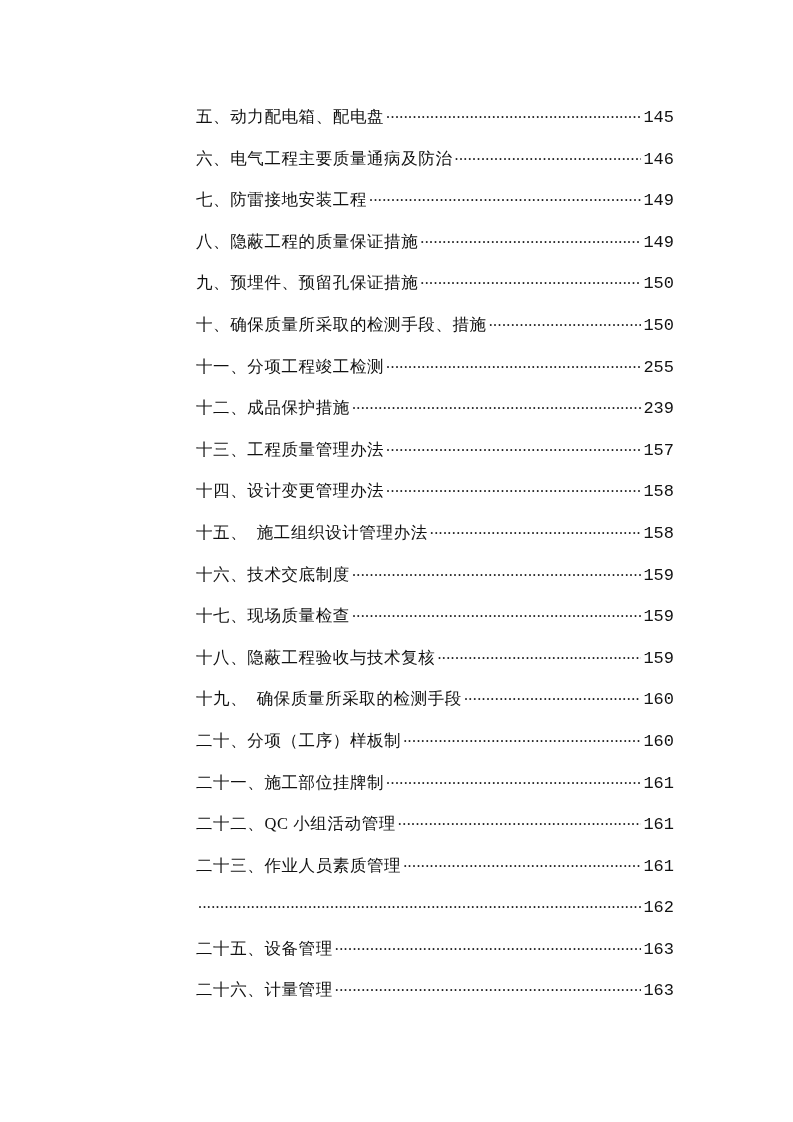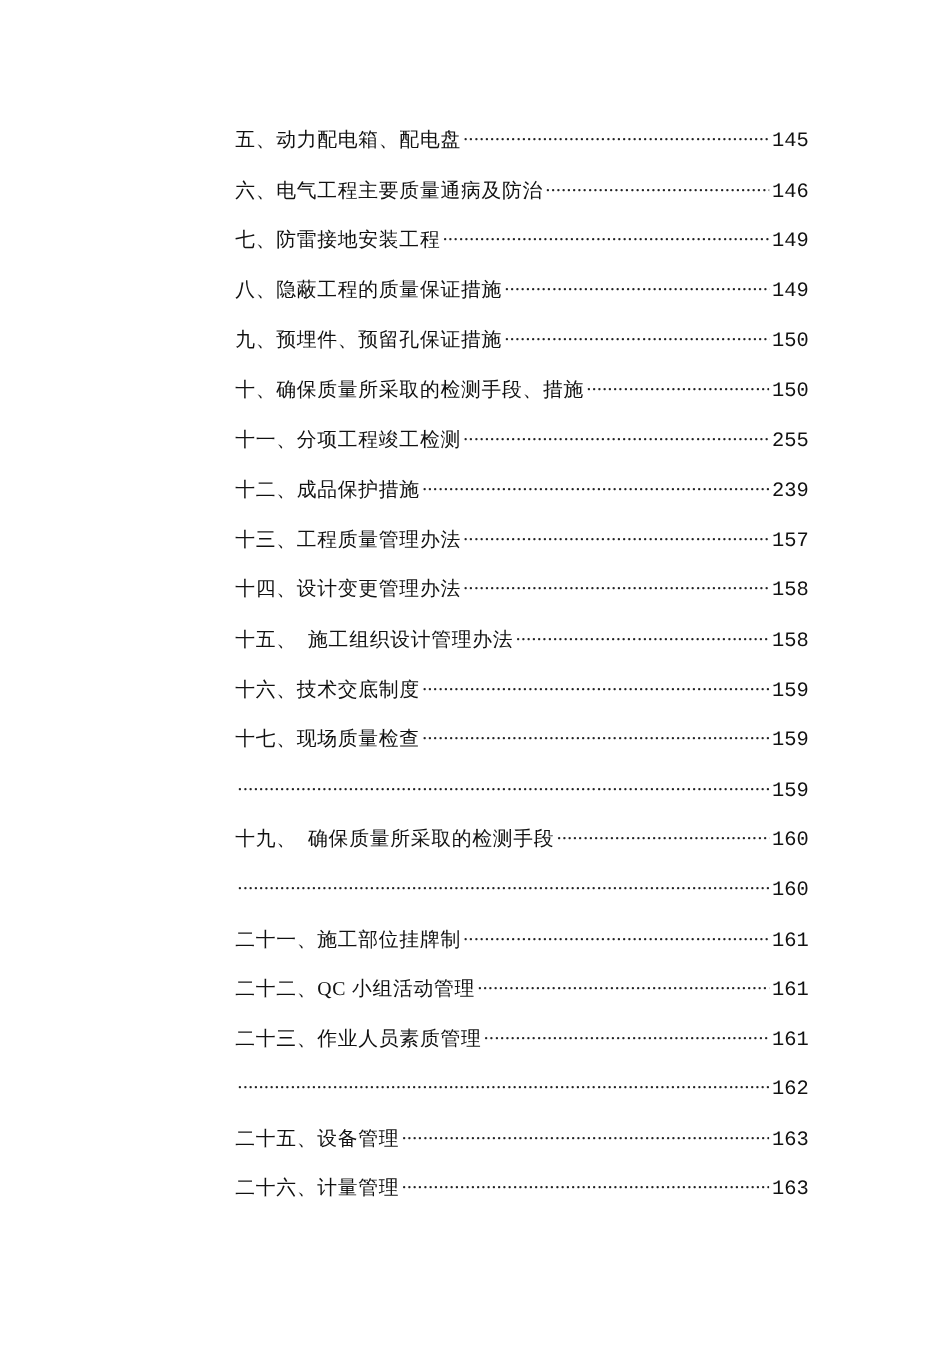--- a/index.html
+++ b/index.html
@@ -121,29 +121,31 @@
       <span class="toc-title">十六、技术交底制度</span>
       <span class="toc-leader"></span>
       <span class="toc-page">159</span>
     </div>
   <div class="toc-row">
       <span class="toc-title">十七、现场质量检查</span>
       <span class="toc-leader"></span>
       <span class="toc-page">159</span>
     </div>
   <div class="toc-row">
+      <span class="toc-title">十八、隐蔽工程验收与技术复核</span>
       <span class="toc-leader"></span>
       <span class="toc-page">159</span>
     </div>
   <div class="toc-row">
       <span class="toc-title" style="white-space:pre">十九、  确保质量所采取的检测手段</span>
       <span class="toc-leader"></span>
       <span class="toc-page">160</span>
     </div>
   <div class="toc-row">
+      <span class="toc-title">二十、分项（工序）样板制</span>
       <span class="toc-leader"></span>
       <span class="toc-page">160</span>
     </div>
   <div class="toc-row">
       <span class="toc-title">二十一、施工部位挂牌制</span>
       <span class="toc-leader"></span>
       <span class="toc-page">161</span>
     </div>
   <div class="toc-row">
       <span class="toc-title">二十二、QC 小组活动管理</span>

